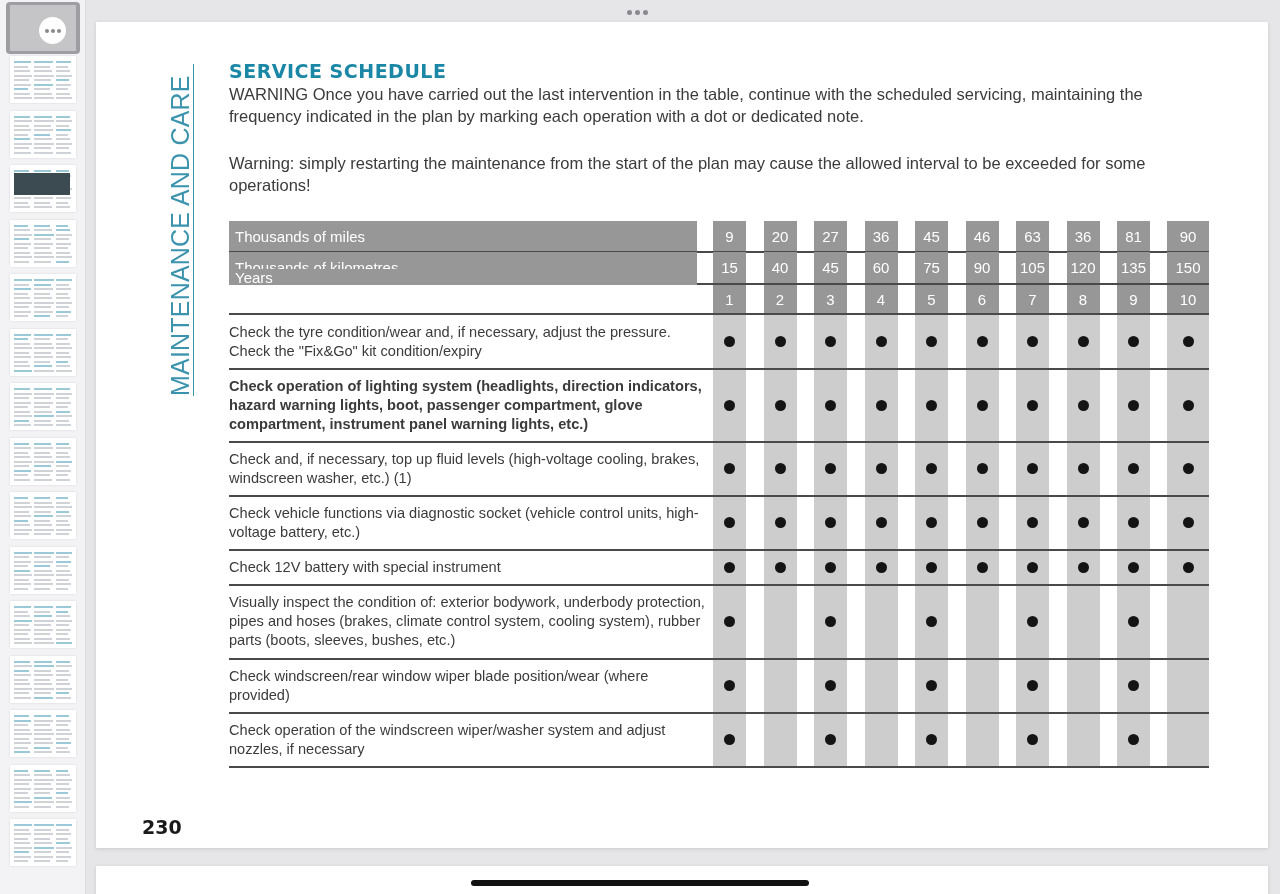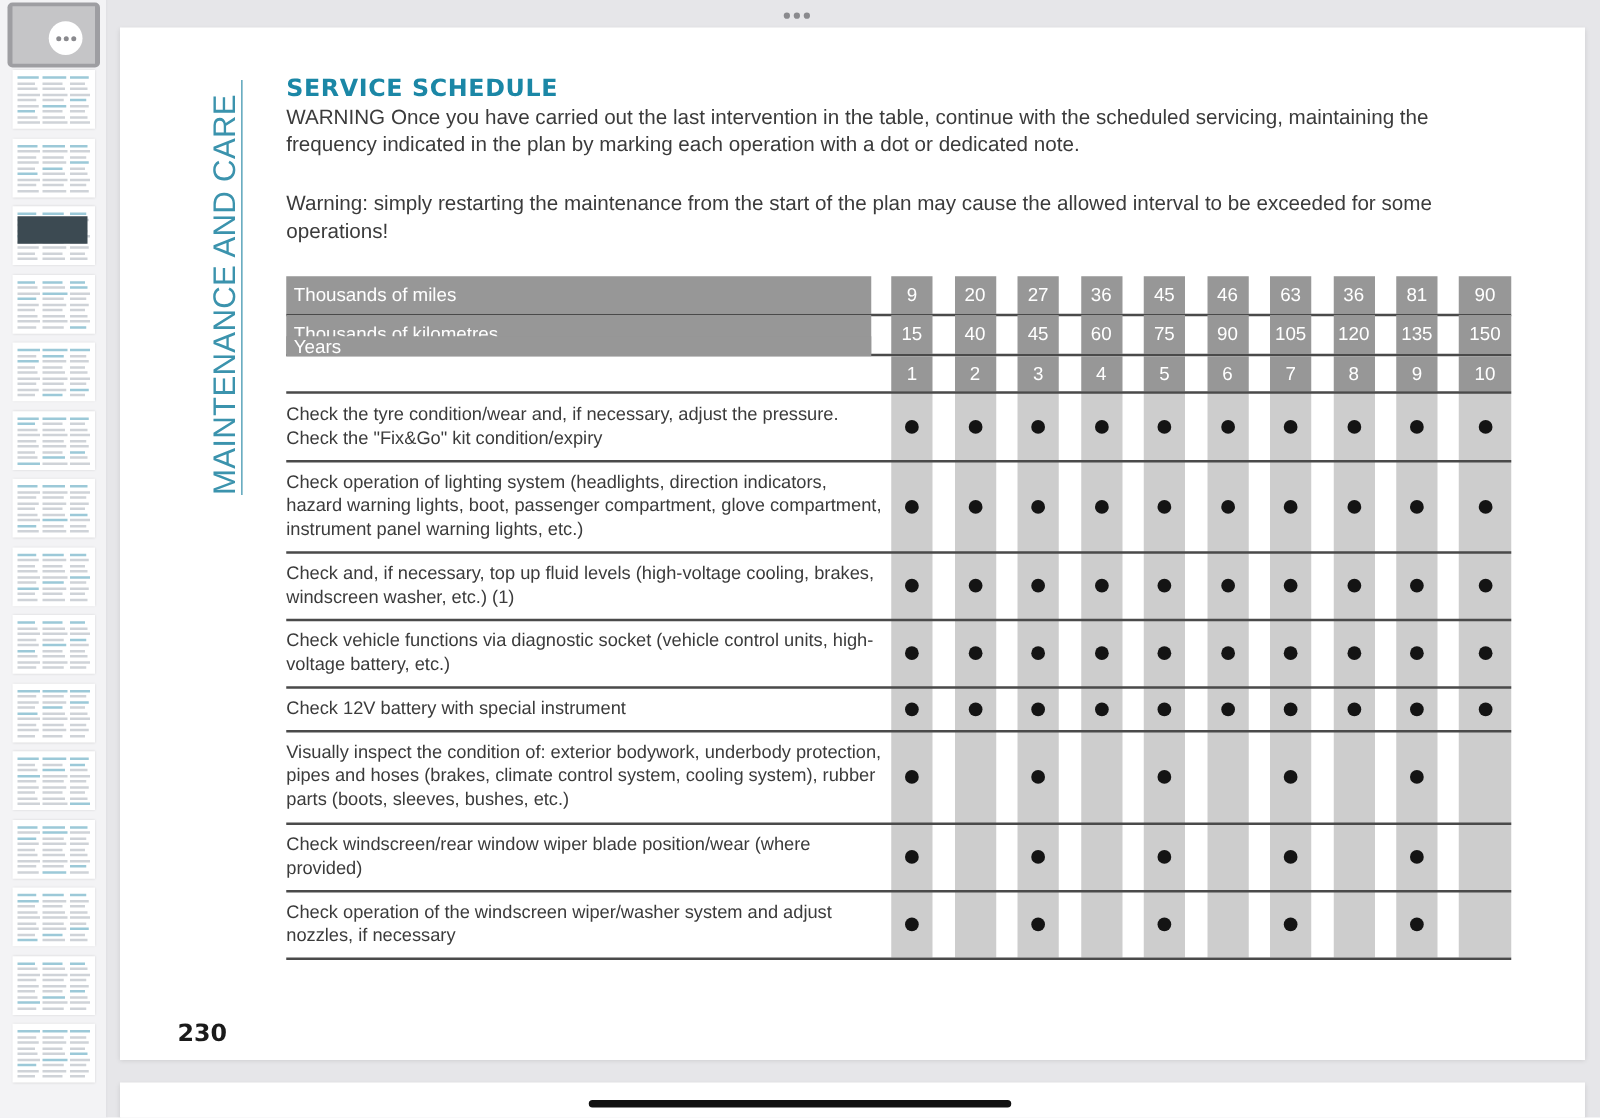--- a/index.html
+++ b/index.html
@@ -628,21 +628,21 @@
     <div class="dot" style="left: 545.5px; top: 115px;"></div>
     <div class="dot" style="left: 596px; top: 115px;"></div>
     <div class="dot" style="left: 646.5px; top: 115px;"></div>
     <div class="dot" style="left: 697px; top: 115px;"></div>
     <div class="dot" style="left: 747.5px; top: 115px;"></div>
     <div class="dot" style="left: 798px; top: 115px;"></div>
     <div class="dot" style="left: 848.5px; top: 115px;"></div>
     <div class="dot" style="left: 899px; top: 115px;"></div>
     <div class="dot" style="left: 953.5px; top: 115px;"></div>
     <div class="hline" style="top: 147px;"></div>
-    <div class="task" style="top: 148px; height: 72px;">Check operation of lighting system (headlights, direction indicators, hazard warning lights, boot, passenger compartment, glove compartment, instrument panel warning lights, etc.)</div>
+    <div class="task" style="top: 148px; height: 72px; font-weight: bold;">Check operation of lighting system (headlights, direction indicators, hazard warning lights, boot, passenger compartment, glove compartment, instrument panel warning lights, etc.)</div>
     <div class="dot" style="left: 495px; top: 178.5px;"></div>
     <div class="dot" style="left: 545.5px; top: 178.5px;"></div>
     <div class="dot" style="left: 596px; top: 178.5px;"></div>
     <div class="dot" style="left: 646.5px; top: 178.5px;"></div>
     <div class="dot" style="left: 697px; top: 178.5px;"></div>
     <div class="dot" style="left: 747.5px; top: 178.5px;"></div>
     <div class="dot" style="left: 798px; top: 178.5px;"></div>
     <div class="dot" style="left: 848.5px; top: 178.5px;"></div>
     <div class="dot" style="left: 899px; top: 178.5px;"></div>
     <div class="dot" style="left: 953.5px; top: 178.5px;"></div>

